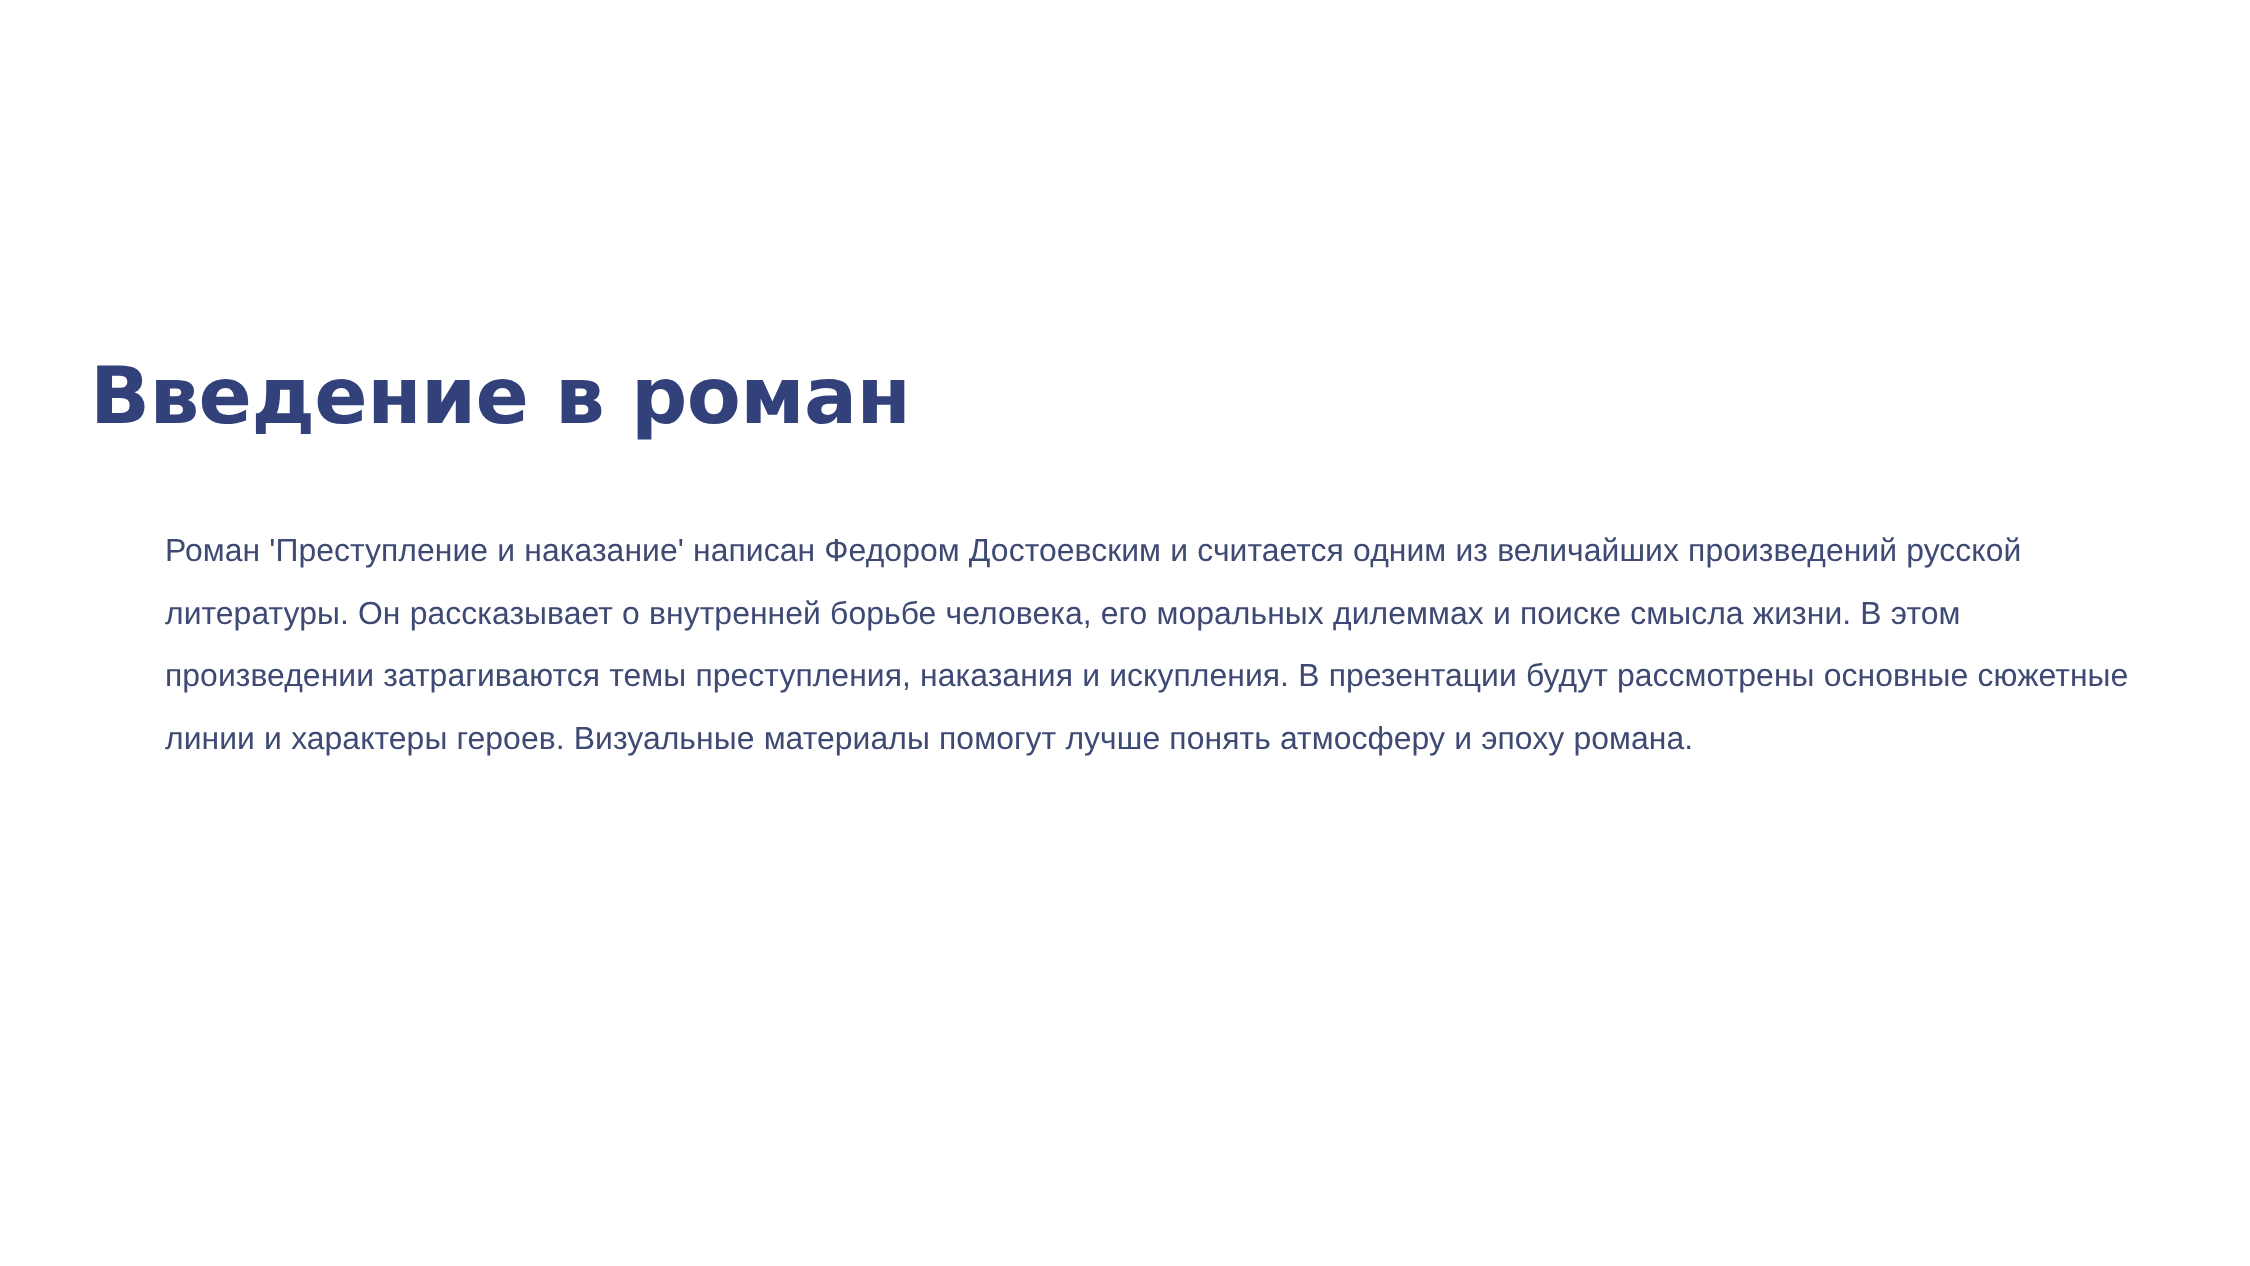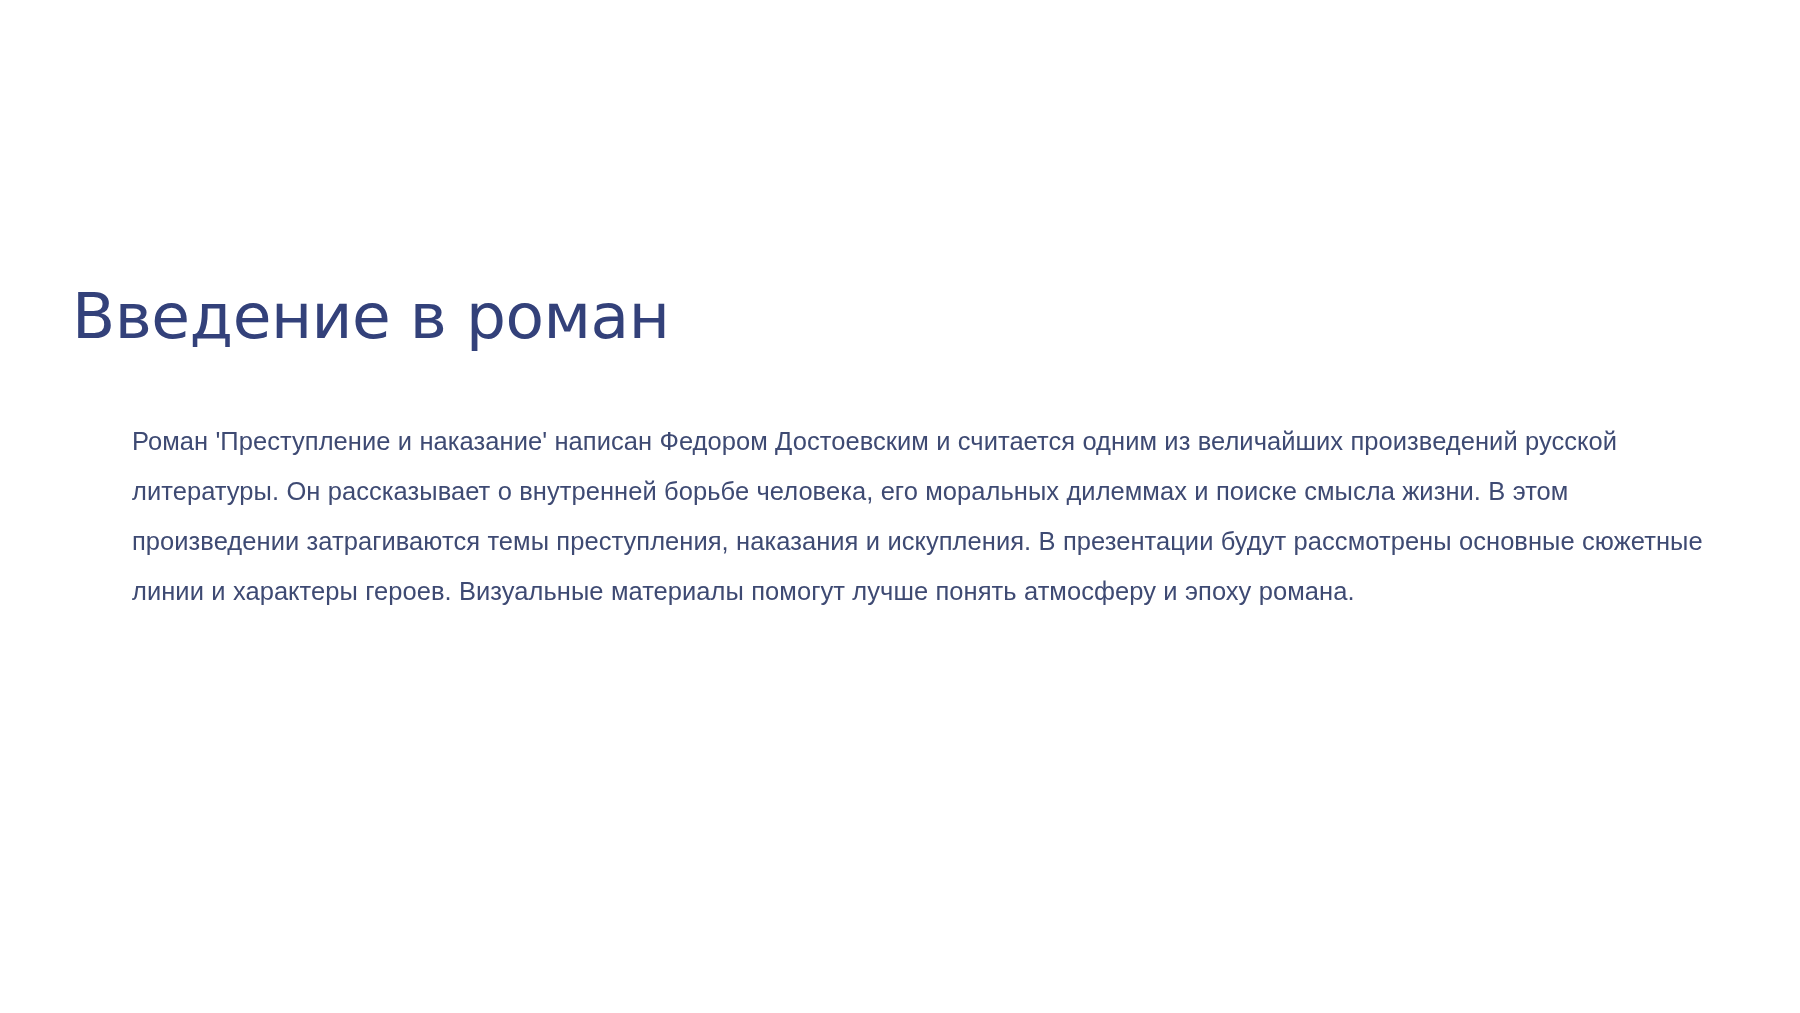--- a/index.html
+++ b/index.html
@@ -24,21 +24,21 @@
   }
 
   
   .slide-title {
     position: absolute;
     left: 72px;
     top: 283px;
     margin: 0;
     font-family: "DejaVu Sans", "Liberation Sans", sans-serif;
     font-size: 63px;
-    font-weight: 400;
+    font-weight: 700;
     line-height: 1.08;
     letter-spacing: -0.5px;
     color: #33417a;
     white-space: nowrap;
   }
 
   
   .body-block {
     position: absolute;
     left: 76px;

